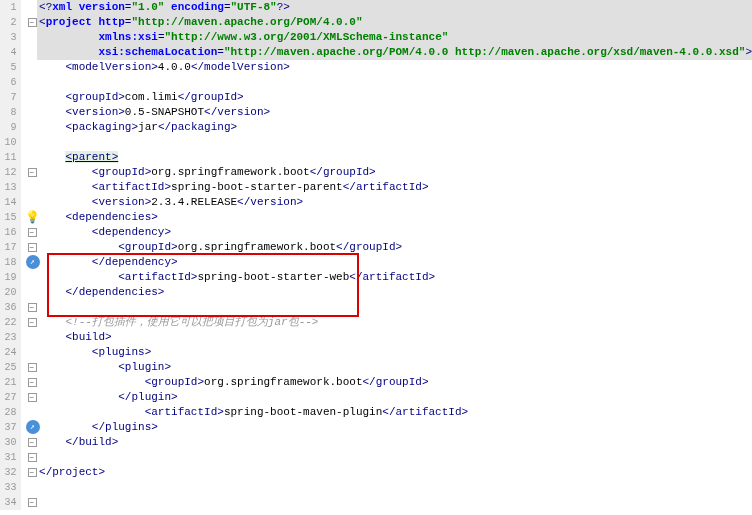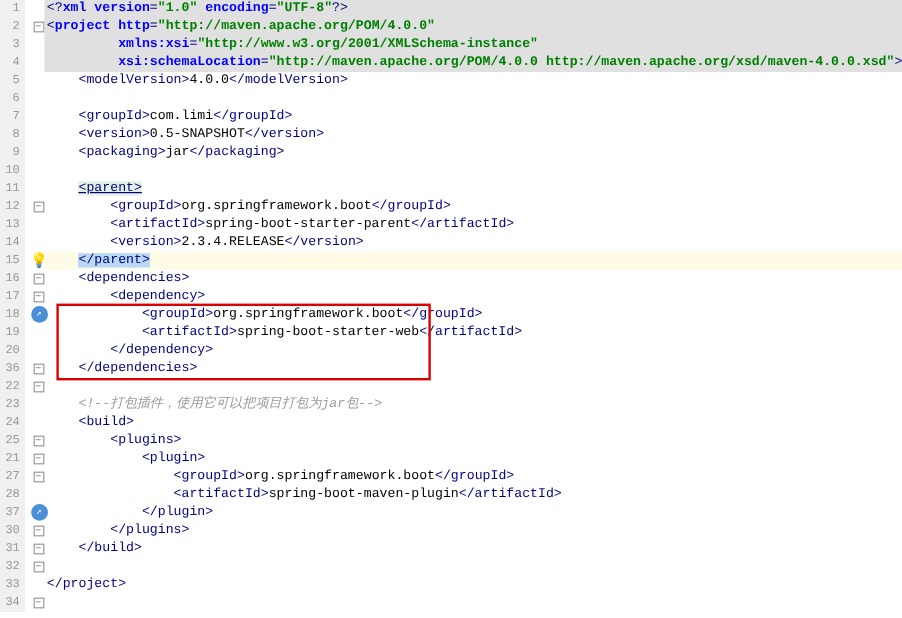--- a/index.html
+++ b/index.html
@@ -153,33 +153,32 @@
       <div class="code-line">    <span class="tag">&lt;modelVersion&gt;</span><span class="txt">4.0.0</span><span class="tag">&lt;/modelVersion&gt;</span></div>
       <div class="code-line"></div>
       <div class="code-line">    <span class="tag">&lt;groupId&gt;</span><span class="txt">com.limi</span><span class="tag">&lt;/groupId&gt;</span></div>
       <div class="code-line">    <span class="tag">&lt;version&gt;</span><span class="txt">0.5-SNAPSHOT</span><span class="tag">&lt;/version&gt;</span></div>
       <div class="code-line">    <span class="tag">&lt;packaging&gt;</span><span class="txt">jar</span><span class="tag">&lt;/packaging&gt;</span></div>
       <div class="code-line"></div>
       <div class="code-line">    <span class="tag fold-bg">&lt;parent&gt;</span></div>
       <div class="code-line">        <span class="tag">&lt;groupId&gt;</span><span class="txt">org.springframework.boot</span><span class="tag">&lt;/groupId&gt;</span></div>
       <div class="code-line">        <span class="tag">&lt;artifactId&gt;</span><span class="txt">spring-boot-starter-parent</span><span class="tag">&lt;/artifactId&gt;</span></div>
       <div class="code-line">        <span class="tag">&lt;version&gt;</span><span class="txt">2.3.4.RELEASE</span><span class="tag">&lt;/version&gt;</span></div>
-      <div class="code-line hl-current">    <span class="tag caret-bg">&lt;/parent&gt;</span></div>
       <div class="code-line">    <span class="tag">&lt;dependencies&gt;</span></div>
       <div class="code-line">        <span class="tag">&lt;dependency&gt;</span></div>
       <div class="code-line">            <span class="tag">&lt;groupId&gt;</span><span class="txt">org.springframework.boot</span><span class="tag">&lt;/groupId&gt;</span></div>
+      <div class="code-line">        <span class="tag">&lt;/dependency&gt;</span></div>
       <div class="code-line">            <span class="tag">&lt;artifactId&gt;</span><span class="txt">spring-boot-starter-web</span><span class="tag">&lt;/artifactId&gt;</span></div>
-      <div class="code-line">        <span class="tag">&lt;/dependency&gt;</span></div>
       <div class="code-line">    <span class="tag">&lt;/dependencies&gt;</span></div>
       <div class="code-line"></div>
       <div class="code-line">    <span class="comment">&lt;!--打包插件，使用它可以把项目打包为jar包--&gt;</span></div>
       <div class="code-line">    <span class="tag">&lt;build&gt;</span></div>
       <div class="code-line">        <span class="tag">&lt;plugins&gt;</span></div>
       <div class="code-line">            <span class="tag">&lt;plugin&gt;</span></div>
       <div class="code-line">                <span class="tag">&lt;groupId&gt;</span><span class="txt">org.springframework.boot</span><span class="tag">&lt;/groupId&gt;</span></div>
+      <div class="code-line">            <span class="tag">&lt;/plugin&gt;</span></div>
       <div class="code-line">                <span class="tag">&lt;artifactId&gt;</span><span class="txt">spring-boot-maven-plugin</span><span class="tag">&lt;/artifactId&gt;</span></div>
-      <div class="code-line">            <span class="tag">&lt;/plugin&gt;</span></div>
       <div class="code-line">        <span class="tag">&lt;/plugins&gt;</span></div>
       <div class="code-line">    <span class="tag">&lt;/build&gt;</span></div>
       <div class="code-line"></div>
       <div class="code-line"><span class="tag">&lt;/project&gt;</span></div>
     </div>
 </div>
 
 </body></html>

